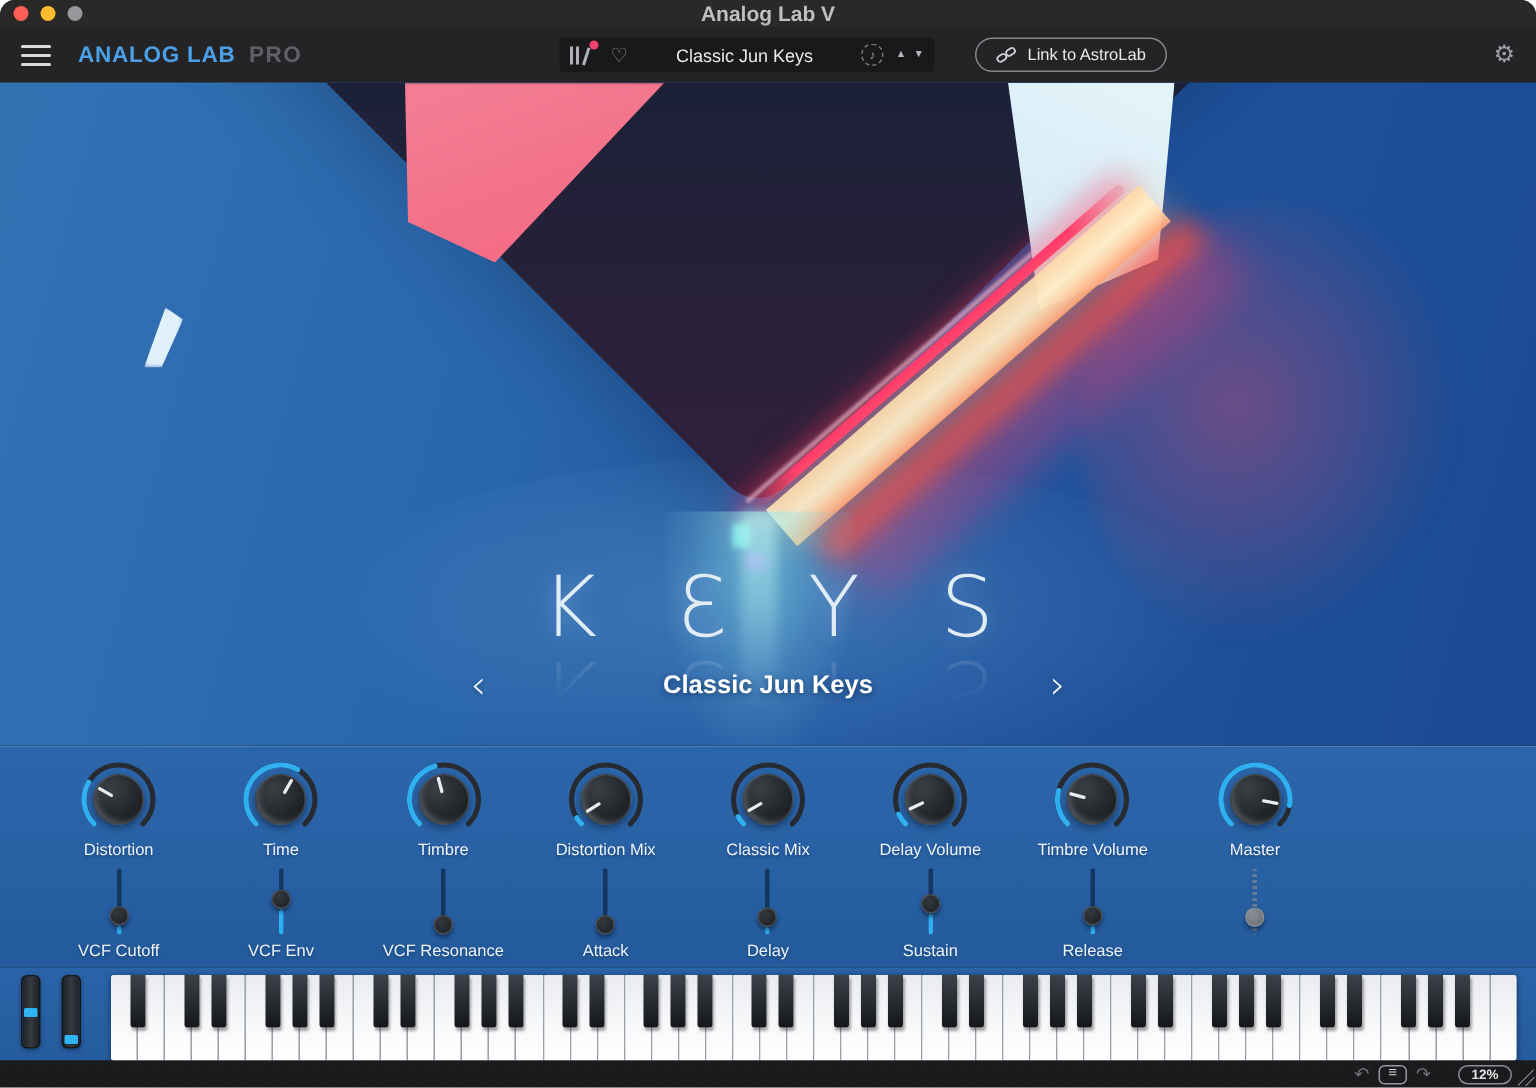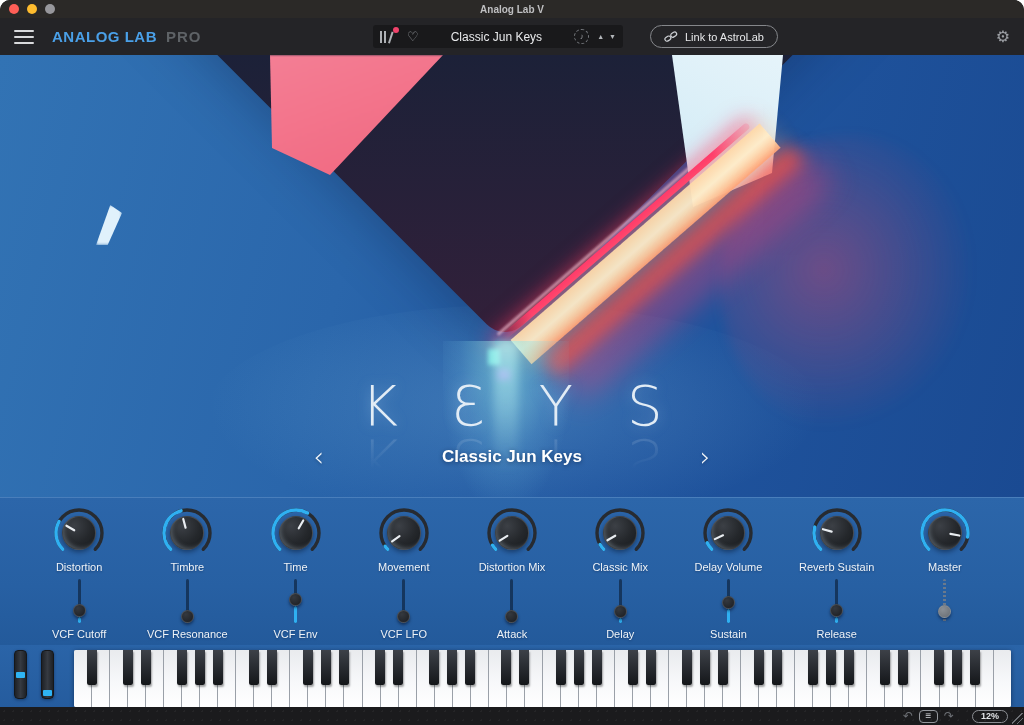--- a/index.html
+++ b/index.html
@@ -7,21 +7,21 @@
   body { width:1024px; height:725px; overflow:hidden; font-family:"Liberation Sans", sans-serif; }
   .window { width:1024px; height:725px; position:relative; border-radius:10px 10px 0 0; overflow:hidden; background:#1b1b1d; }
 
   
   .titlebar { height:18px; background:#2b2927; position:relative; display:flex; align-items:center; justify-content:center; }
   .traffic { position:absolute; left:9px; top:4px; display:flex; gap:8px; }
   .light { width:10px; height:10px; border-radius:50%; }
   .light.red { background:#ff5f57; }
   .light.yellow { background:#febc2e; }
   .light.gray { background:#97979c; }
-  .win-title { font-size:10px; font-weight:700; color:#bfbfc1; }
+  .win-title { font-size:14px; font-weight:700; color:#bfbfc1; }
 
   
   .appheader { height:37px; background:#242427; position:relative; display:flex; align-items:center; padding:0 14px; }
   .hamburger { width:20px; height:14px; display:flex; flex-direction:column; justify-content:space-between; cursor:pointer; }
   .hamburger span { display:block; height:2px; background:#d9dadc; border-radius:1px; }
   .brand { margin-left:18px; font-size:15px; letter-spacing:.5px; color:#4aa0e8; font-weight:600; }
   .brand-suffix { margin-left:9px; font-size:15px; letter-spacing:1px; color:#5e6266; font-weight:700; }
 
   .preset-toolbar { position:absolute; left:373px; top:7px; width:250px; height:23px; background:#19191b; border-radius:3px; display:flex; align-items:center; padding:0 7px; }
   .lib-icon { position:relative; width:17px; height:13px; display:flex; align-items:flex-end; gap:2px; }
@@ -225,69 +225,53 @@
           <span class="slider-fill" style="height: 6.2px;"></span>
           <span class="slider-handle" style="top: 24.8px;"></span>
         </div>
         <div class="slider-label">VCF Cutoff</div>
       </div>
       <div class="ctrl-col">
         <div class="knob">
           <div class="knob-body"></div>
           <svg width="54" height="54">
             <path d="M 10.74 43.26 A 23 23 0 1 1 43.26 43.26" stroke="#272b31" stroke-width="3.4" fill="none" stroke-linecap="round"></path>
+            <path d="M 10.74 43.26 A 23 23 0 0 1 38.50 7.08" stroke="#2fb0f2" stroke-width="3.4" fill="none" stroke-linecap="round"></path>
+            <line x1="29.75" y1="22.236860279185585" x2="34.25" y2="14.442631645125639" stroke="#e9edf1" stroke-width="2.2" stroke-linecap="round"></line>
+          </svg>
+        </div>
+        <div class="knob-label">Time</div>
+        <div class="slider">
+          <span class="slider-track"></span>
+          <span class="slider-fill" style="height: 17.05px;"></span>
+          <span class="slider-handle" style="top: 13.95px;"></span>
+        </div>
+        <div class="slider-label">VCF Env</div>
+      </div>
+      <div class="ctrl-col">
+        <div class="knob">
+          <div class="knob-body"></div>
+          <svg width="54" height="54">
+            <path d="M 10.74 43.26 A 23 23 0 1 1 43.26 43.26" stroke="#272b31" stroke-width="3.4" fill="none" stroke-linecap="round"></path>
             <path d="M 10.74 43.26 A 23 23 0 0 1 21.05 4.78" stroke="#2fb0f2" stroke-width="3.4" fill="none" stroke-linecap="round"></path>
             <line x1="25.576495251936137" y1="21.687407955410123" x2="23.247123846013448" y2="12.99407551880851" stroke="#e9edf1" stroke-width="2.2" stroke-linecap="round"></line>
           </svg>
         </div>
         <div class="knob-label">Timbre</div>
         <div class="slider">
           <span class="slider-track"></span>
           <span class="slider-handle" style="top: 31px;"></span>
         </div>
         <div class="slider-label">VCF Resonance</div>
       </div>
       <div class="ctrl-col">
         <div class="knob">
           <div class="knob-body"></div>
           <svg width="54" height="54">
             <path d="M 10.74 43.26 A 23 23 0 1 1 43.26 43.26" stroke="#272b31" stroke-width="3.4" fill="none" stroke-linecap="round"></path>
-            <path d="M 10.74 43.26 A 23 23 0 0 1 38.50 7.08" stroke="#2fb0f2" stroke-width="3.4" fill="none" stroke-linecap="round"></path>
-            <line x1="29.75" y1="22.236860279185585" x2="34.25" y2="14.442631645125639" stroke="#e9edf1" stroke-width="2.2" stroke-linecap="round"></line>
-          </svg>
-        </div>
-        <div class="knob-label">Time</div>
-        <div class="slider">
-          <span class="slider-track"></span>
-          <span class="slider-fill" style="height: 17.05px;"></span>
-          <span class="slider-handle" style="top: 13.95px;"></span>
-        </div>
-        <div class="slider-label">VCF Env</div>
-      </div>
-      <div class="ctrl-col">
-        <div class="knob">
-          <div class="knob-body"></div>
-          <svg width="54" height="54">
-            <path d="M 10.74 43.26 A 23 23 0 1 1 43.26 43.26" stroke="#272b31" stroke-width="3.4" fill="none" stroke-linecap="round"></path>
-            <path d="M 10.74 43.26 A 23 23 0 0 1 8.16 40.19" stroke="#2fb0f2" stroke-width="3.4" fill="none" stroke-linecap="round"></path>
-            <line x1="22.494663756410546" y1="30.15467039993075" x2="15.122295357809616" y2="35.316858327090166" stroke="#e9edf1" stroke-width="2.2" stroke-linecap="round"></line>
-          </svg>
-        </div>
-        <div class="knob-label">Movement</div>
-        <div class="slider">
-          <span class="slider-track"></span>
-          <span class="slider-handle" style="top: 31px;"></span>
-        </div>
-        <div class="slider-label">VCF LFO</div>
-      </div>
-      <div class="ctrl-col">
-        <div class="knob">
-          <div class="knob-body"></div>
-          <svg width="54" height="54">
-            <path d="M 10.74 43.26 A 23 23 0 1 1 43.26 43.26" stroke="#272b31" stroke-width="3.4" fill="none" stroke-linecap="round"></path>
             <path d="M 10.74 43.26 A 23 23 0 0 1 7.49 39.19" stroke="#2fb0f2" stroke-width="3.4" fill="none" stroke-linecap="round"></path>
             <line x1="22.335735471139657" y1="29.914555953282626" x2="14.703302605731823" y2="34.68382933138147" stroke="#e9edf1" stroke-width="2.2" stroke-linecap="round"></line>
           </svg>
         </div>
         <div class="knob-label">Distortion Mix</div>
         <div class="slider">
           <span class="slider-track"></span>
           <span class="slider-handle" style="top: 31px;"></span>
         </div>
         <div class="slider-label">Attack</div>
@@ -328,21 +312,21 @@
       </div>
       <div class="ctrl-col">
         <div class="knob">
           <div class="knob-body"></div>
           <svg width="54" height="54">
             <path d="M 10.74 43.26 A 23 23 0 1 1 43.26 43.26" stroke="#272b31" stroke-width="3.4" fill="none" stroke-linecap="round"></path>
             <path d="M 10.74 43.26 A 23 23 0 0 1 4.78 21.05" stroke="#2fb0f2" stroke-width="3.4" fill="none" stroke-linecap="round"></path>
             <line x1="21.687407955410123" y1="25.576495251936137" x2="12.99407551880851" y2="23.247123846013448" stroke="#e9edf1" stroke-width="2.2" stroke-linecap="round"></line>
           </svg>
         </div>
-        <div class="knob-label">Reverb Sustain</div>
+        <div class="knob-label">Timbre Volume</div>
         <div class="slider">
           <span class="slider-track"></span>
           <span class="slider-fill" style="height: 6.2px;"></span>
           <span class="slider-handle" style="top: 24.8px;"></span>
         </div>
         <div class="slider-label">Release</div>
       </div>
       <div class="ctrl-col">
         <div class="knob">
           <div class="knob-body"></div>

